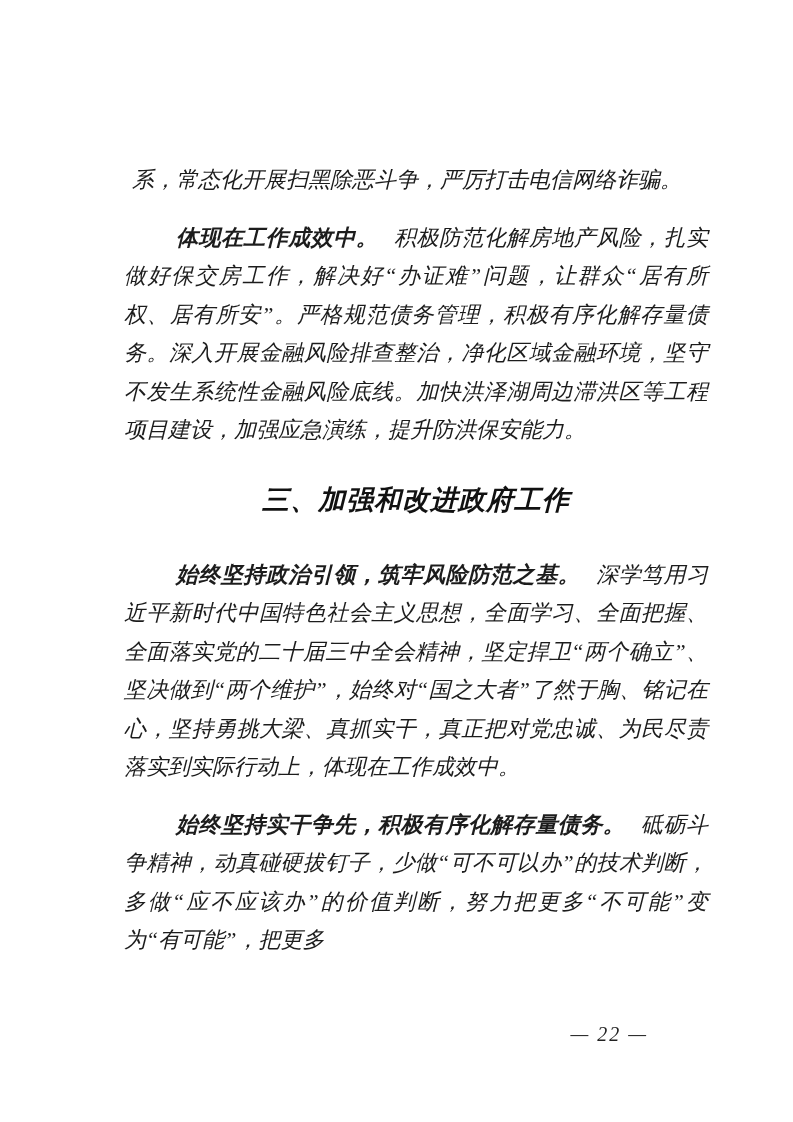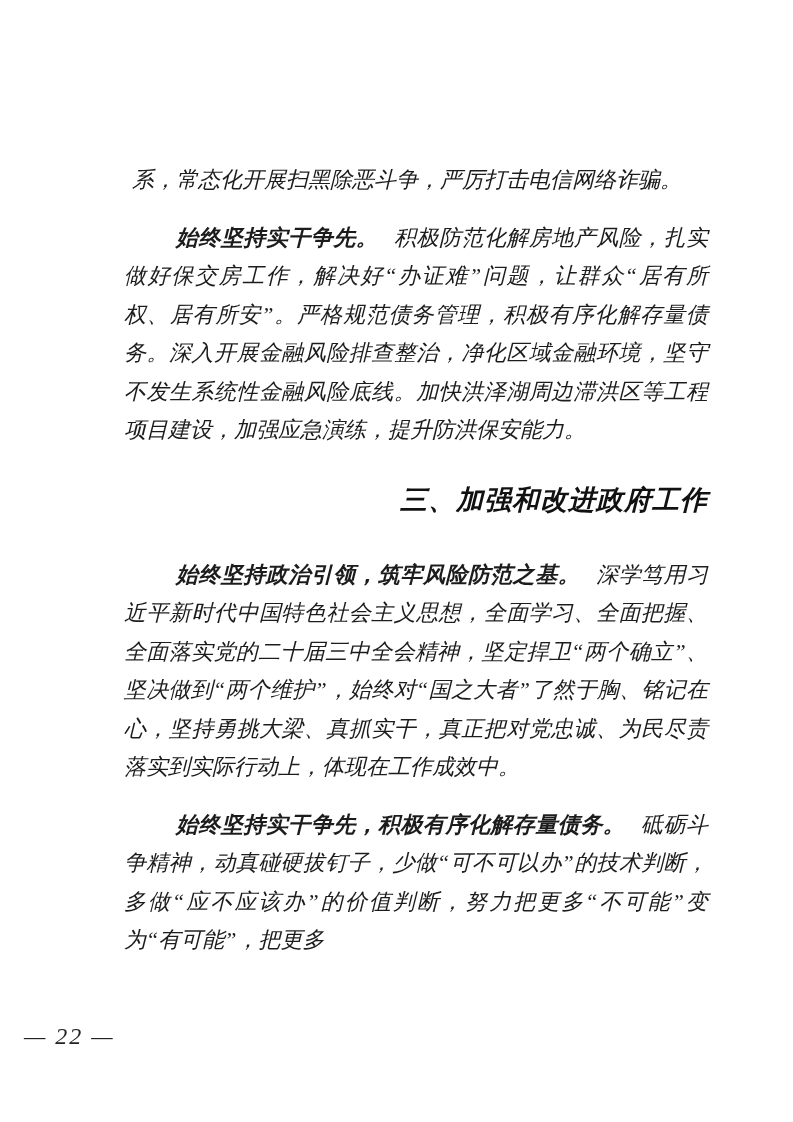--- a/index.html
+++ b/index.html
@@ -36,45 +36,45 @@
     text-indent: 2em;
   }
   .body-para .lead {
     font-weight: 700;
   }
   .section-heading {
     font-family: "Liberation Sans", "DejaVu Sans", sans-serif;
     font-weight: 700;
     font-size: 27px;
     line-height: 44px;
-    text-align: right;
+    text-align: center;
     letter-spacing: 1px;
     margin: 12px 0 18px 0;
     color: #111111;
   }
   .page-footer {
     position: absolute;
     top: 999px;
     left: 0;
     width: 640px;
-    text-align: left;
-    font-size: 24px;
+    text-align: right;
+    font-size: 20px;
     letter-spacing: 2px;
     color: #222222;
   }
 </style>
 </head>
 <body>
 
 <div class="page">
   <div class="content">
 
     <p class="body-para"><span>系，常态化开展扫黑除恶斗争，严厉打击电信网络诈骗。</span></p>
 
-    <p class="body-para indent"><span class="lead">始终坚持实干争先。</span><span>积极防范化解房地产风险，扎实做好保交房工作，解决好“办证难”问题，让群众“居有所权、居有所安”。严格规范债务管理，积极有序化解存量债务。深入开展金融风险排查整治，净化区域金融环境，坚守不发生系统性金融风险底线。加快洪泽湖周边滞洪区等工程项目建设，加强应急演练，提升防洪保安能力。</span></p>
+    <p class="body-para indent"><span class="lead">体现在工作成效中。</span><span>积极防范化解房地产风险，扎实做好保交房工作，解决好“办证难”问题，让群众“居有所权、居有所安”。严格规范债务管理，积极有序化解存量债务。深入开展金融风险排查整治，净化区域金融环境，坚守不发生系统性金融风险底线。加快洪泽湖周边滞洪区等工程项目建设，加强应急演练，提升防洪保安能力。</span></p>
 
     <h2 class="section-heading">三、加强和改进政府工作</h2>
 
 
     <p class="body-para indent"><span class="lead">始终坚持政治引领，筑牢风险防范之基。</span><span>深学笃用习近平新时代中国特色社会主义思想，全面学习、全面把握、全面落实党的二十届三中全会精神，坚定捍卫“两个确立”、坚决做到“两个维护”，始终对“国之大者”了然于胸、铭记在心，坚持勇挑大梁、真抓实干，真正把对党忠诚、为民尽责落实到实际行动上，体现在工作成效中。</span></p>
 
     <p class="body-para indent"><span class="lead">始终坚持实干争先，积极有序化解存量债务。</span><span>砥砺斗争精神，动真碰硬拔钉子，少做“可不可以办”的技术判断，多做“应不应该办”的价值判断，努力把更多“不可能”变为“有可能”，把更多</span></p>
 
   </div>
 

